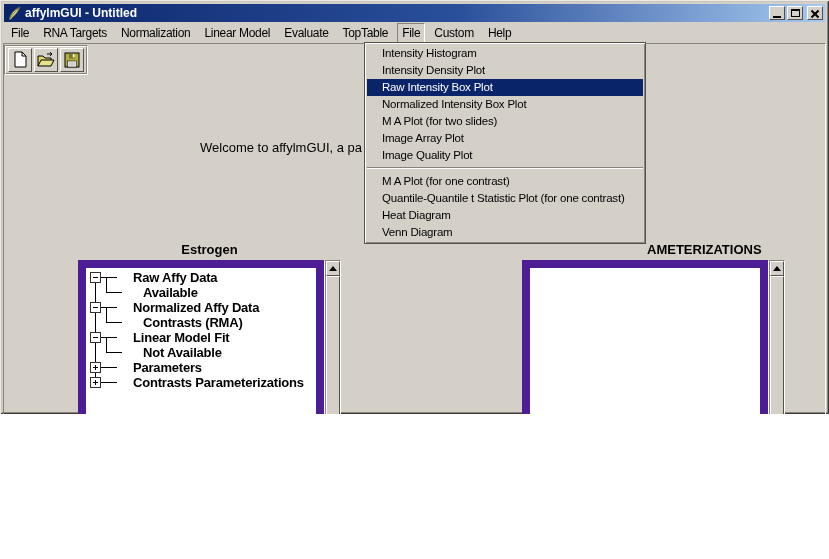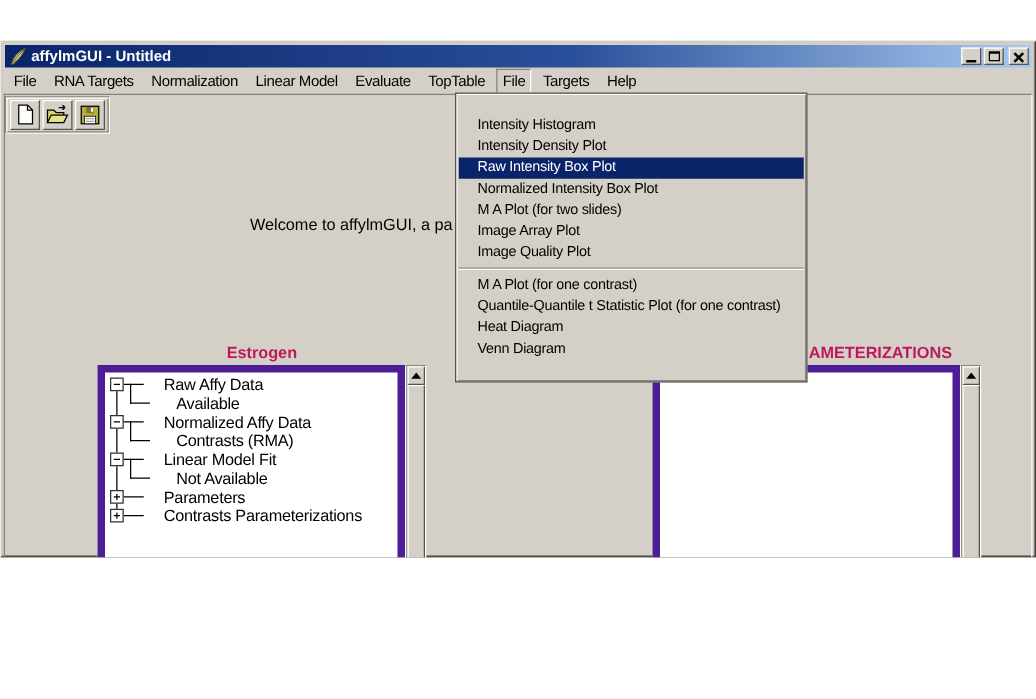--- a/index.html
+++ b/index.html
@@ -2,21 +2,20 @@
 <html style="--window-bg: #d4d0c8; --titlebar-left: #0a246a; --titlebar-right: #a6caf0; --menu-highlight-bg: #0a246a; --menu-highlight-text: #ffffff; --listbox-bg: #ffffff; --icon-yellow: #d9d468;"><head>
 <meta charset="utf-8">
 <style>
   html,body{margin:0;padding:0;background:#fff;}
   *{box-sizing:border-box;font-family:"Liberation Sans",sans-serif;}
   .window{
     position:relative;width:829px;height:414px;overflow:hidden;
     background:var(--window-bg,#d4d0c8);
     box-shadow:inset 1px 1px 0 #eceae5, inset -1px -1px 0 #3c3a36,
                inset 2px 2px 0 #c9c5bd, inset -2px -2px 0 #8a867e;
-    margin-top:32px;
   }
   
   .titlebar{
     position:absolute;left:4px;top:4px;width:821px;height:18px;
     background:linear-gradient(90deg,var(--titlebar-left,#0a246a) 0%,#2a4f9a 55%,var(--titlebar-right,#a6caf0) 100%);
     display:flex;align-items:center;padding:0 2px;
   }
   .titlebar .app-icon{width:15px;height:15px;display:inline-flex;margin:0 3px 0 1px;}
   .title-text{color:#fff;font-size:12px;font-weight:bold;letter-spacing:0;white-space:nowrap;flex:1;}
   .win-btn{
@@ -55,25 +54,26 @@
   }
   .tb-btn{
     width:24px;height:24px;margin:0 1px;background:var(--window-bg,#d4d0c8);
     border:1px solid;border-color:#fff #55524c #55524c #fff;
     display:flex;align-items:center;justify-content:center;
   }
   .tb-btn svg{display:block;}
   
   .welcome{position:absolute;left:200px;top:140px;font-size:13px;color:#000000;white-space:nowrap;}
   
-  .panel-title{position:absolute;font-size:13px;font-weight:bold;color:#be185d;white-space:nowrap;}
+  .panel-title{position:absolute;font-size:13px;font-weight:bold;color:#000000;white-space:nowrap;}
   .listbox{
     position:absolute;background:var(--listbox-bg,#fff);
-    border:6px solid #4c1d95;box-shadow:1px 1px 0 #fff;
+    border:8px solid #4c1d95;box-shadow:1px 1px 0 #fff;
     overflow:hidden;
+    font-weight:bold;
   }
   .tree{position:relative;width:100%;height:100%;padding-top:2px;}
   .tree-row{position:relative;height:15px;}
   .trunk{position:absolute;left:9px;top:9px;width:1px;background:#000;}
   .pline{position:absolute;left:15px;top:7px;width:16px;height:1px;background:#000;}
   .cv{position:absolute;left:20px;top:-8px;width:1px;height:16px;background:#000;}
   .ch{position:absolute;left:20px;top:7px;width:16px;height:1px;background:#000;}
   .exp{position:absolute;left:4px;top:2px;width:11px;height:11px;background:#fff;border:1px solid #33312c;}
   .exp i{position:absolute;left:2px;top:4px;width:5px;height:1px;background:#000;}
   .exp.plus b{position:absolute;left:4px;top:2px;width:1px;height:5px;background:#000;}
@@ -92,21 +92,21 @@
   .tri.up{border-bottom:5px solid #000;margin-top:-4px;}
   .tri.down{border-top:5px solid #000;margin-bottom:-4px;}
   .tri.left{border-right:5px solid #000;margin-left:-4px;}
   .tri.right{border-left:5px solid #000;margin-right:-4px;}
   
   .popup{
     position:absolute;left:364px;top:42px;width:282px;z-index:50;
     background:var(--window-bg,#d4d0c8);
     border:1px solid #55524c;
     box-shadow:inset 1px 1px 0 #fff, inset -1px -1px 0 #8a867e;
-    padding:17px 2px;
+    padding:2px 2px;
   }
   .popup-item{
     height:17px;line-height:17px;padding-left:15px;
     font-size:11.5px;letter-spacing:-0.2px;white-space:nowrap;overflow:hidden;color:#000;
   }
   .popup-item.hl{background:var(--menu-highlight-bg,#0a246a);color:var(--menu-highlight-text,#fff);}
   .popup-sep{height:0;border-top:1px solid #87837b;border-bottom:1px solid #fff;margin:3px 0 4px 0;}
 </style>
 </head>
 <body>
@@ -136,21 +136,21 @@
   </div>
 
   <div class="menubar" id="menubar">
       <span class="mb-item">File</span>
       <span class="mb-item">RNA Targets</span>
       <span class="mb-item">Normalization</span>
       <span class="mb-item">Linear Model</span>
       <span class="mb-item">Evaluate</span>
       <span class="mb-item">TopTable</span>
       <span class="mb-item pressed">File</span>
-      <span class="mb-item">Targets</span>
+      <span class="mb-item">Custom</span>
       <span class="mb-item">Help</span>
     </div>
 
   <div class="client"></div>
 
   <div class="toolbar">
     <div class="toolbar-inner">
       <span class="tb-btn">
         <svg viewBox="0 0 20 20" width="20" height="20">
           <path d="M5 2 H12 L16 6 V17 H5 Z" fill="#ffffff" stroke="#000" stroke-width="1"></path>

